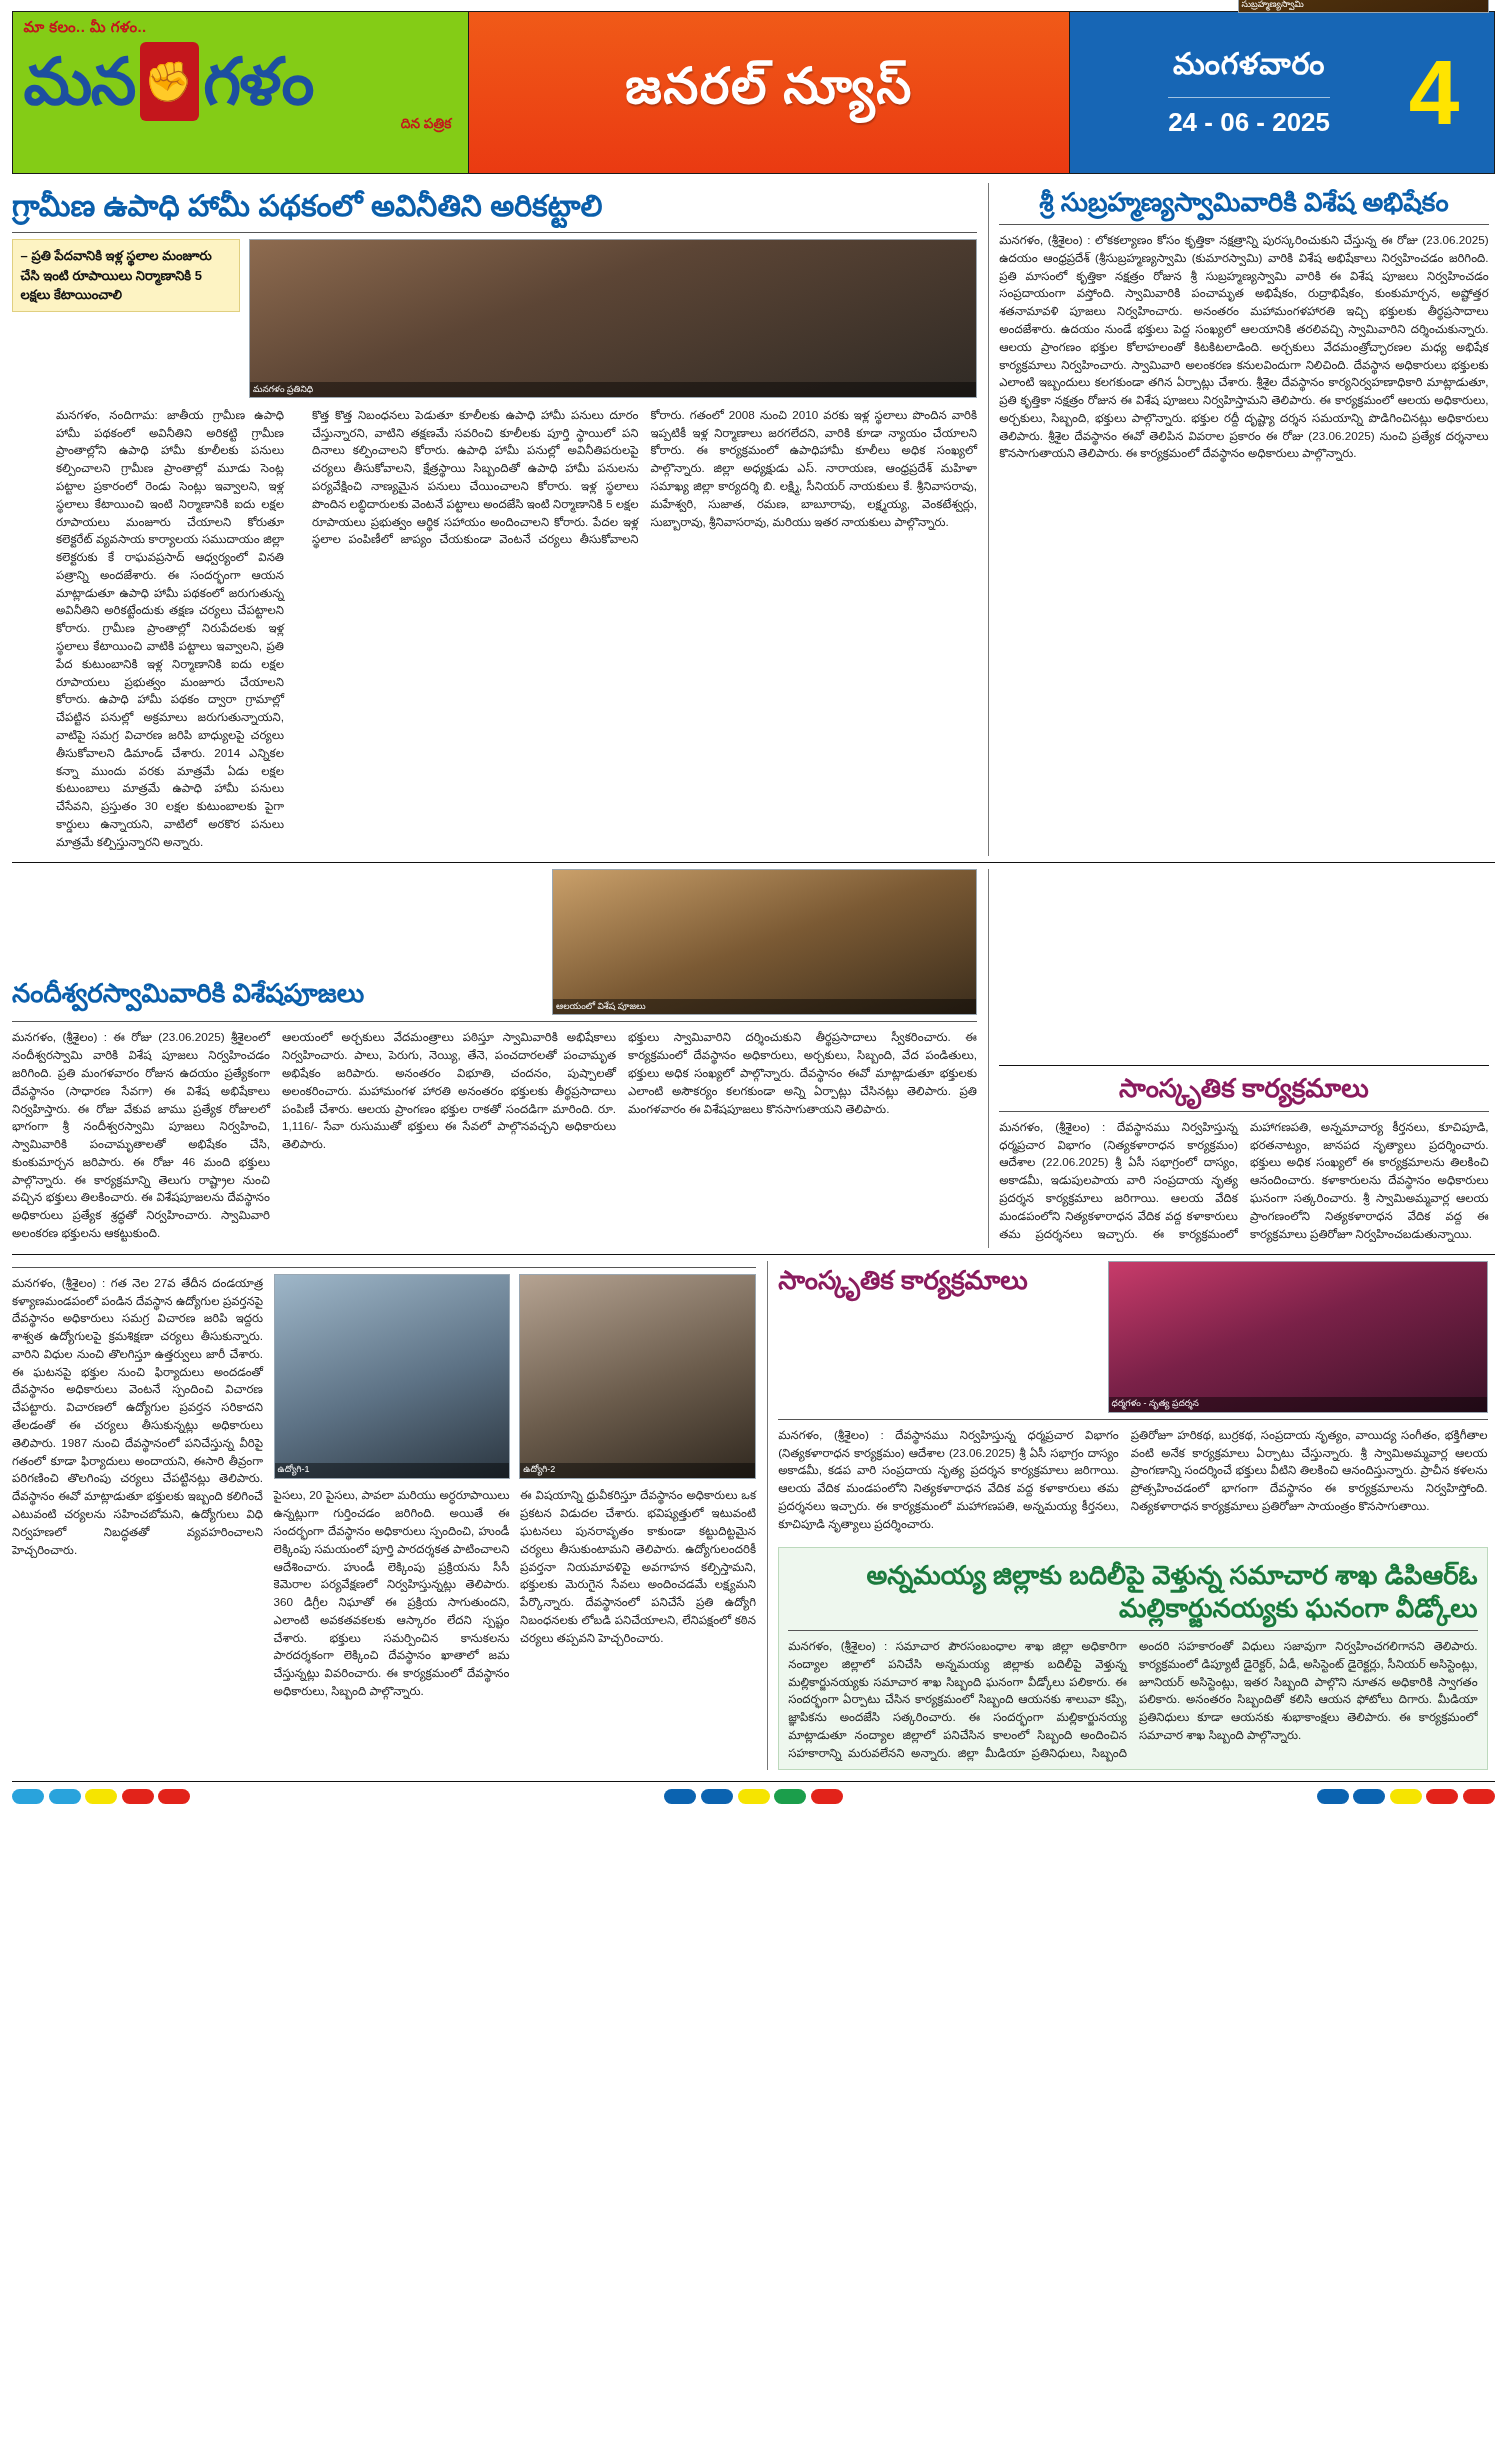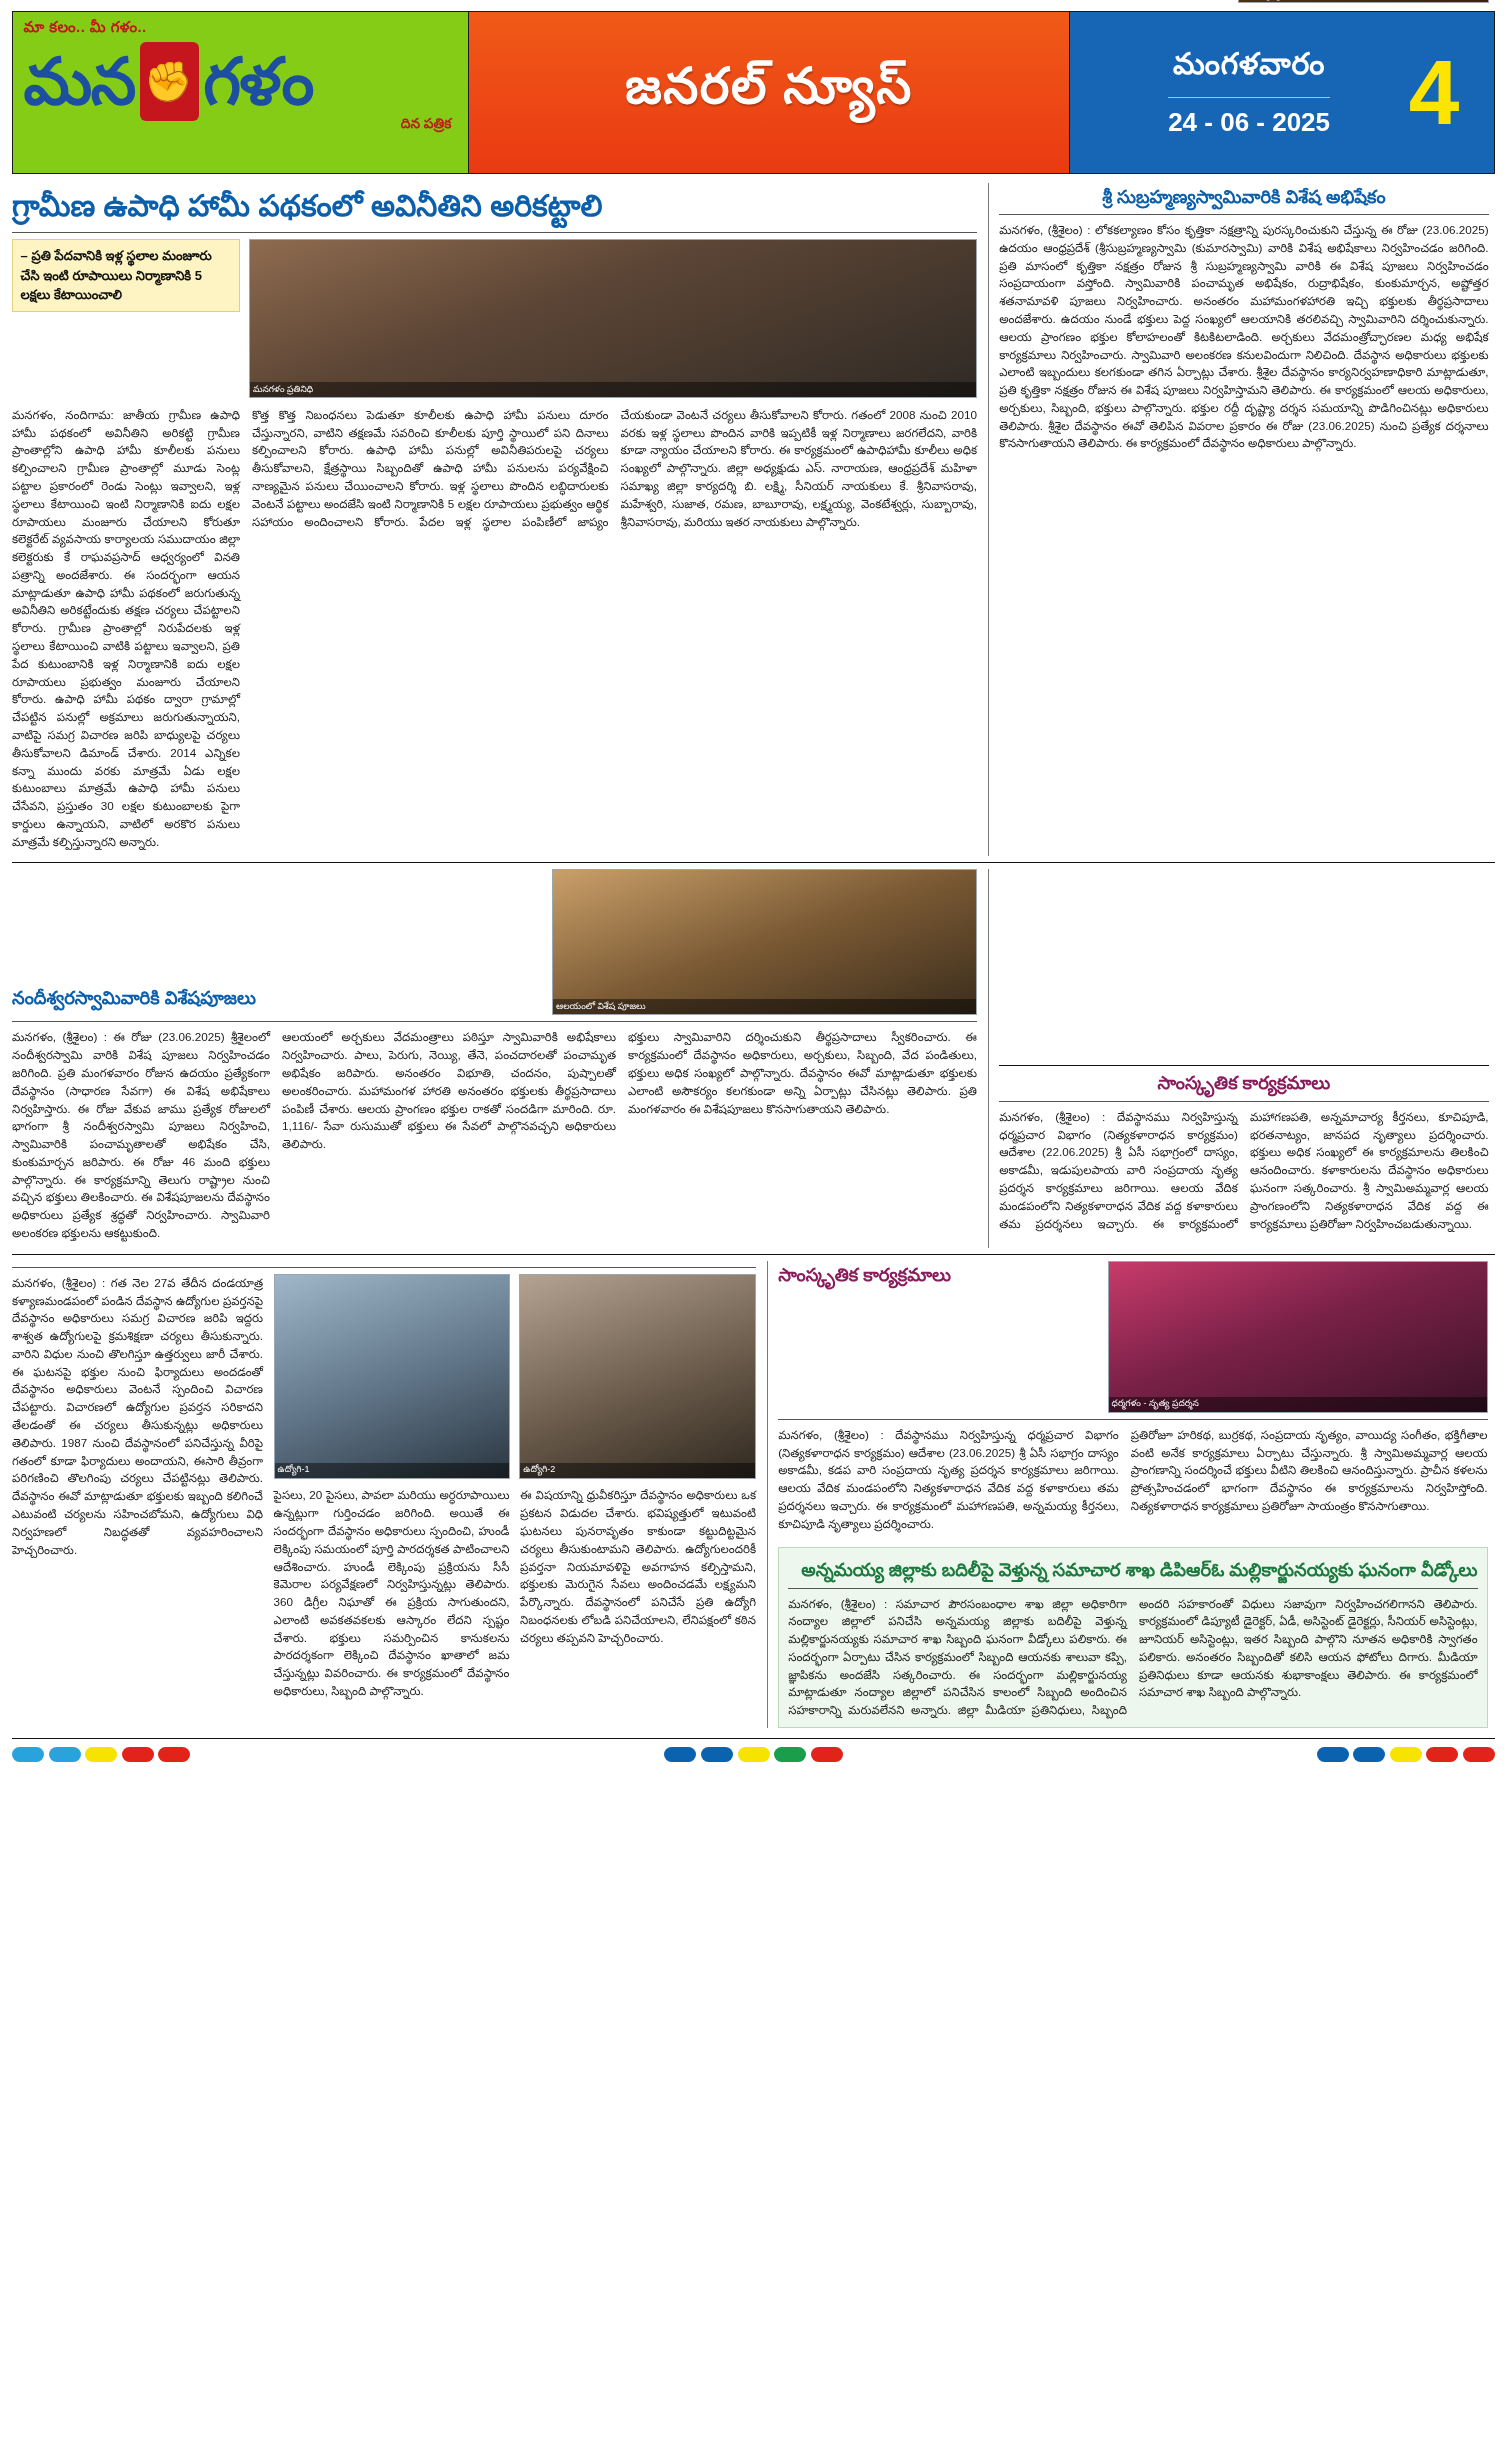--- a/index.html
+++ b/index.html
@@ -119,21 +119,21 @@
 
   
   h1.head {
     font-size: 30px;
     color: #0b5fab;
     font-weight: bold;
     margin: 4.6px 0 7.6px 0;
     line-height: 1.25;
   }
   h2.head {
-    font-size: 18px;
+    font-size: 26px;
     color: #0b5fab;
     font-weight: bold;
     margin: 3px 0 6px 0;
     line-height: 1.25;
   }
   h2.head-green { color: #1b7a3d; }
   h2.head-maroon { color: #8a1c5e; }
 
   .kicker {
     background: #fdf3c3;
@@ -233,21 +233,21 @@
           <div style="width: 228px;">
             <div class="kicker">– ప్రతి పేదవానికి ఇళ్ల స్థలాల మంజూరు చేసి ఇంటి రూపాయిలు నిర్మాణానికి 5 లక్షలు కేటాయించాలి</div>
           </div>
           <div style="flex:1;">
             <div class="photo ph-people" style="height: 159px;">
               <div class="cap">మనగళం ప్రతినిధి</div>
             </div>
           </div>
         </div>
 
-        <div class="row" style="margin-top:7.6px; gap:12px;">
+        <div class="row" style="margin-top:7.6px; gap:28px;margin-left:44px;">
           <div style="width: 228px;">
             <p class="body">మనగళం, నందిగామ: జాతీయ గ్రామీణ ఉపాధి హామీ పథకంలో అవినీతిని అరికట్టి గ్రామీణ ప్రాంతాల్లోని ఉపాధి హామీ కూలీలకు పనులు కల్పించాలని గ్రామీణ ప్రాంతాల్లో మూడు సెంట్ల పట్టాల ప్రకారంలో రెండు సెంట్లు ఇవ్వాలని, ఇళ్ల స్థలాలు కేటాయించి ఇంటి నిర్మాణానికి ఐదు లక్షల రూపాయలు మంజూరు చేయాలని కోరుతూ కలెక్టరేట్ వ్యవసాయ కార్యాలయ సముదాయం జిల్లా కలెక్టరుకు కే రాఘవప్రసాద్ ఆధ్వర్యంలో వినతి పత్రాన్ని అందజేశారు. ఈ సందర్భంగా ఆయన మాట్లాడుతూ ఉపాధి హామీ పథకంలో జరుగుతున్న అవినీతిని అరికట్టేందుకు తక్షణ చర్యలు చేపట్టాలని కోరారు. గ్రామీణ ప్రాంతాల్లో నిరుపేదలకు ఇళ్ల స్థలాలు కేటాయించి వాటికి పట్టాలు ఇవ్వాలని, ప్రతి పేద కుటుంబానికి ఇళ్ల నిర్మాణానికి ఐదు లక్షల రూపాయలు ప్రభుత్వం మంజూరు చేయాలని కోరారు. ఉపాధి హామీ పథకం ద్వారా గ్రామాల్లో చేపట్టిన పనుల్లో అక్రమాలు జరుగుతున్నాయని, వాటిపై సమగ్ర విచారణ జరిపి బాధ్యులపై చర్యలు తీసుకోవాలని డిమాండ్ చేశారు. 2014 ఎన్నికల కన్నా ముందు వరకు మాత్రమే ఏడు లక్షల కుటుంబాలు మాత్రమే ఉపాధి హామీ పనులు చేసేవని, ప్రస్తుతం 30 లక్షల కుటుంబాలకు పైగా కార్డులు ఉన్నాయని, వాటిలో అరకొర పనులు మాత్రమే కల్పిస్తున్నారని అన్నారు.</p>
           </div>
           <div style="flex:1;" class="two-col-text">
             <p class="body">కొత్త కొత్త నిబంధనలు పెడుతూ కూలీలకు ఉపాధి హామీ పనులు దూరం చేస్తున్నారని, వాటిని తక్షణమే సవరించి కూలీలకు పూర్తి స్థాయిలో పని దినాలు కల్పించాలని కోరారు. ఉపాధి హామీ పనుల్లో అవినీతిపరులపై చర్యలు తీసుకోవాలని, క్షేత్రస్థాయి సిబ్బందితో ఉపాధి హామీ పనులను పర్యవేక్షించి నాణ్యమైన పనులు చేయించాలని కోరారు. ఇళ్ల స్థలాలు పొందిన లబ్ధిదారులకు వెంటనే పట్టాలు అందజేసి ఇంటి నిర్మాణానికి 5 లక్షల రూపాయలు ప్రభుత్వం ఆర్థిక సహాయం అందించాలని కోరారు. పేదల ఇళ్ల స్థలాల పంపిణీలో జాప్యం చేయకుండా వెంటనే చర్యలు తీసుకోవాలని కోరారు. గతంలో 2008 నుంచి 2010 వరకు ఇళ్ల స్థలాలు పొందిన వారికి ఇప్పటికీ ఇళ్ల నిర్మాణాలు జరగలేదని, వారికి కూడా న్యాయం చేయాలని కోరారు. ఈ కార్యక్రమంలో ఉపాధిహామీ కూలీలు అధిక సంఖ్యలో పాల్గొన్నారు. జిల్లా అధ్యక్షుడు ఎస్. నారాయణ, ఆంధ్రప్రదేశ్ మహిళా సమాఖ్య జిల్లా కార్యదర్శి బి. లక్ష్మి, సీనియర్ నాయకులు కే. శ్రీనివాసరావు, మహేశ్వరి, సుజాత, రమణ, బాబూరావు, లక్ష్మయ్య, వెంకటేశ్వర్లు, సుబ్బారావు, శ్రీనివాసరావు, మరియు ఇతర నాయకులు పాల్గొన్నారు.</p>
           </div>
         </div>
       </div>
 
       <div class="col vline" style="width: 501px; padding-left:10.6px;">

